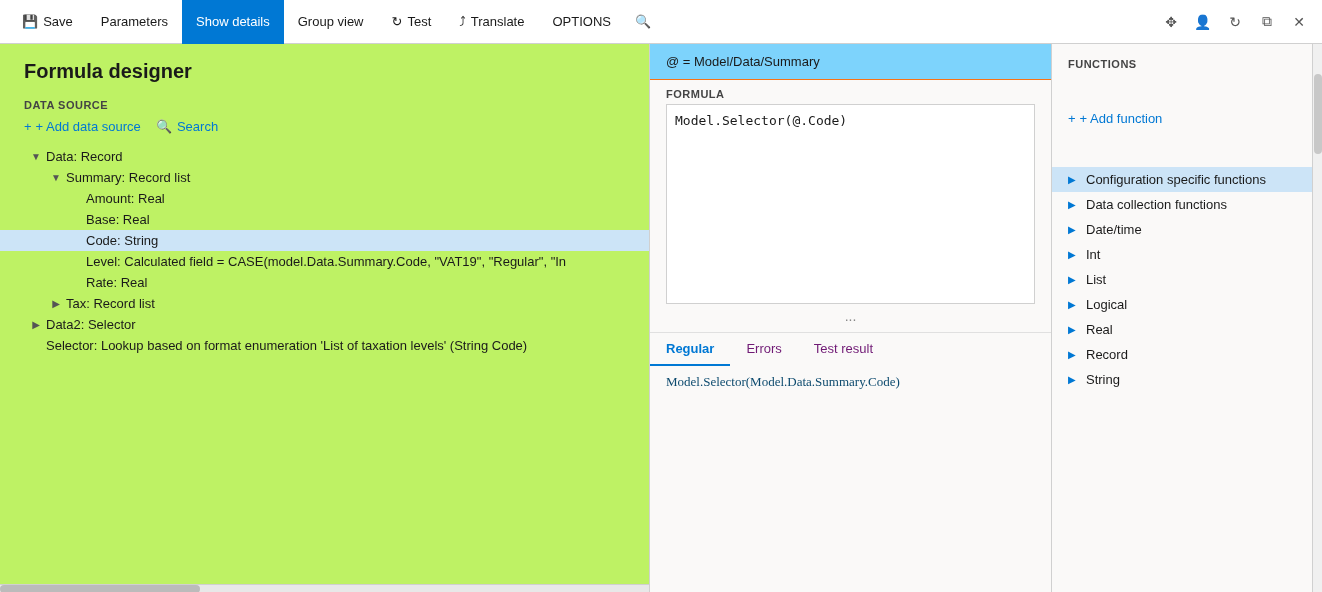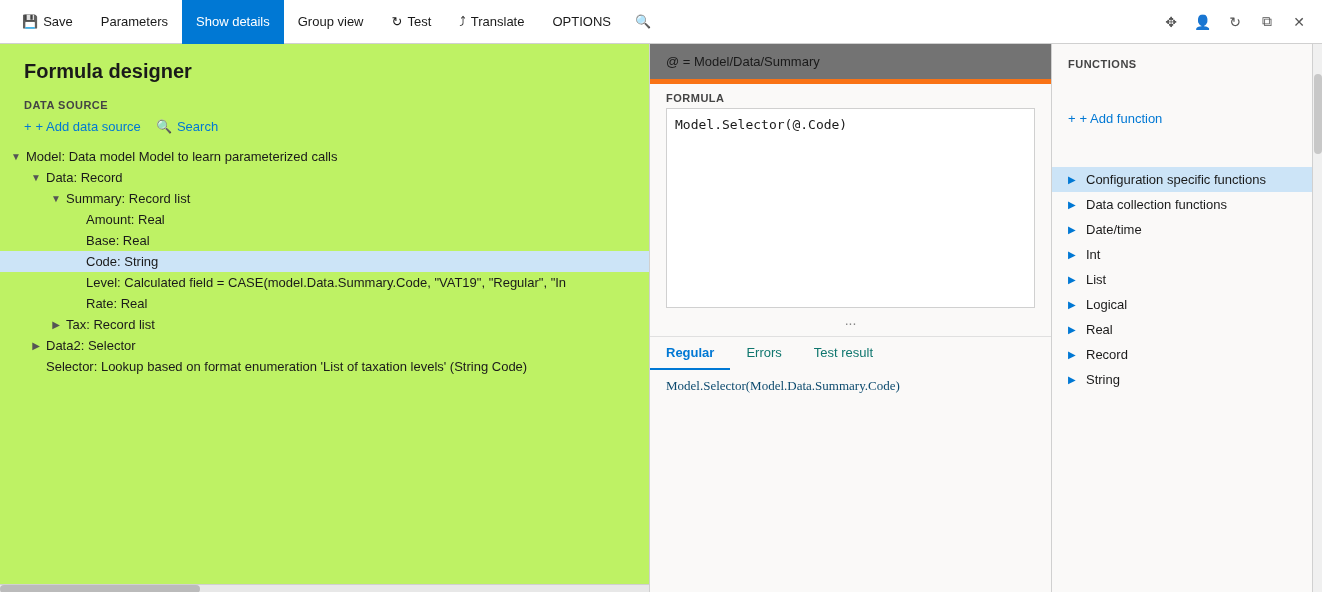--- a/index.html
+++ b/index.html
@@ -166,22 +166,22 @@
       flex-direction: column;
       border-right: 1px solid #d0d0d0;
       background: #faf9f8;
       overflow: hidden;
     }
 
     .formula-path {
       padding: 10px 16px;
       font-size: 13px;
       color: #1a1a1a;
-      border-bottom: 5px solid #f97316;
-      background: #737373;
+      border-bottom: 1px solid #f97316;
+      background: #7dd3fc;
     }
 
     .formula-label {
       font-size: 11px;
       font-weight: 600;
       color: #444;
       padding: 8px 16px 4px 16px;
       letter-spacing: 0.5px;
       text-transform: uppercase;
     }
@@ -209,21 +209,21 @@
     .formula-tabs {
       display: flex;
       border-top: 1px solid #e0e0e0;
       background: #faf9f8;
       margin-top: 4px;
     }
     .formula-tab {
       padding: 8px 16px;
       font-size: 13px;
       cursor: pointer;
-      color: #0f766e;
+      color: #701a75;
       border-bottom: 2px solid transparent;
     }
     .formula-tab.active {
       color: #0078d4;
       border-bottom: 2px solid #0078d4;
       font-weight: 600;
     }
 
     .formula-result {
       padding: 8px 16px;
@@ -362,25 +362,20 @@
       <div class="ds-btn">
         <span>🔍</span>
         <span>Search</span>
       </div>
     </div>
 
     <div class="tree-container">
 
       <div id="tree-root">
           <div class="tree-item">
-            <span class="tree-indent" style="width: 8px;"></span>
-            <span class="tree-arrow expanded"></span>
-            <span class="tree-item-text">Model: Data model Model to learn parameterized calls</span>
-          </div>
-          <div class="tree-item">
             <span class="tree-indent" style="width: 28px;"></span>
             <span class="tree-arrow expanded"></span>
             <span class="tree-item-text">Data: Record</span>
           </div>
           <div class="tree-item">
             <span class="tree-indent" style="width: 48px;"></span>
             <span class="tree-arrow expanded"></span>
             <span class="tree-item-text">Summary: Record list</span>
           </div>
           <div class="tree-item">

